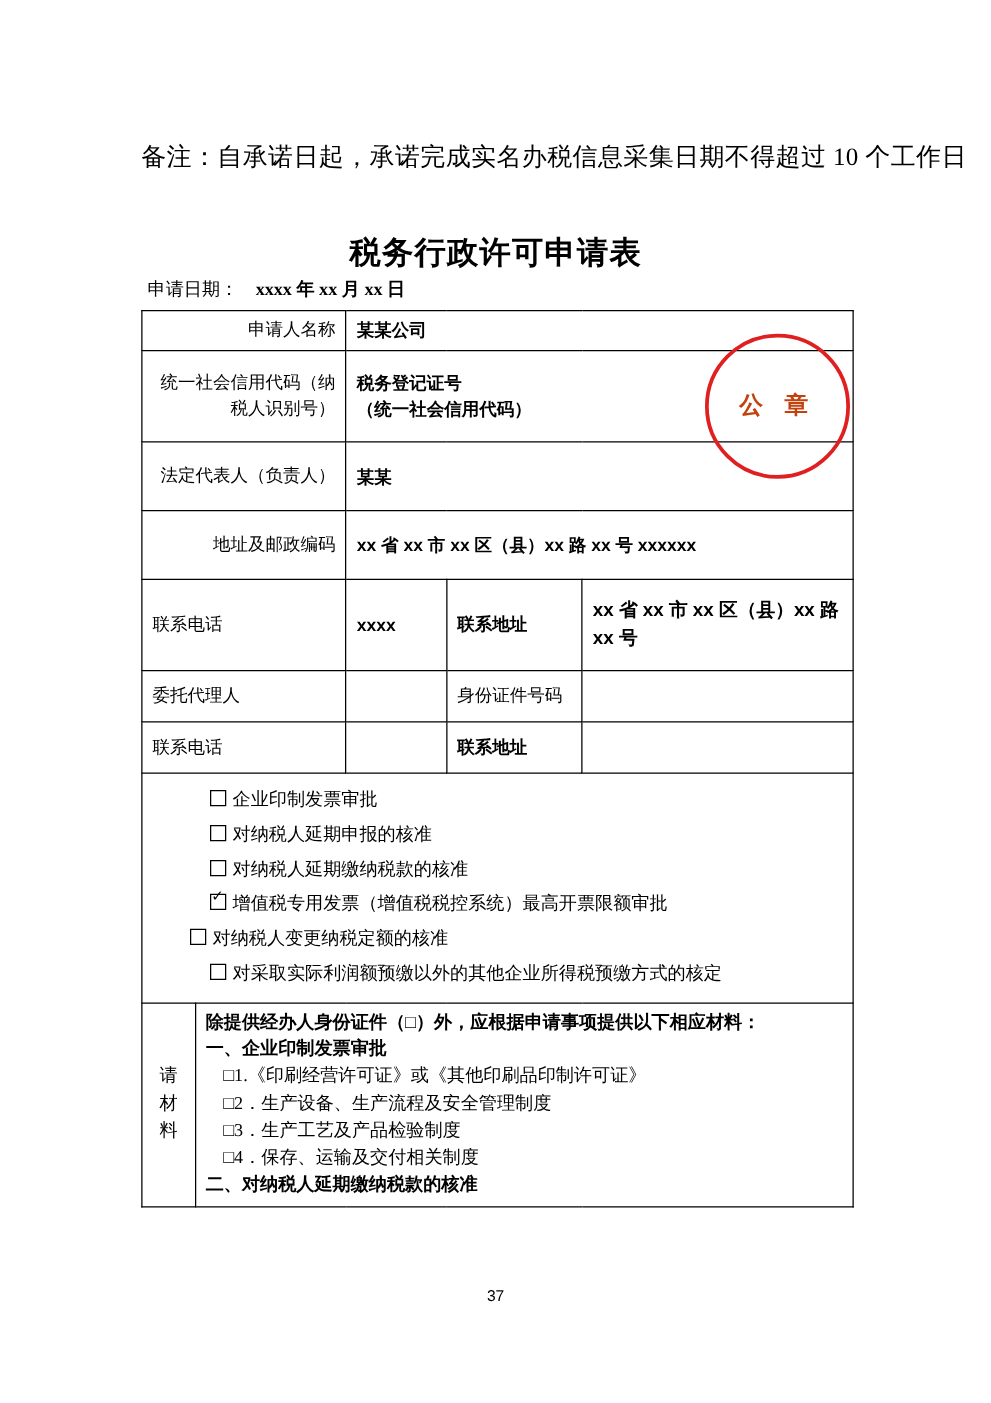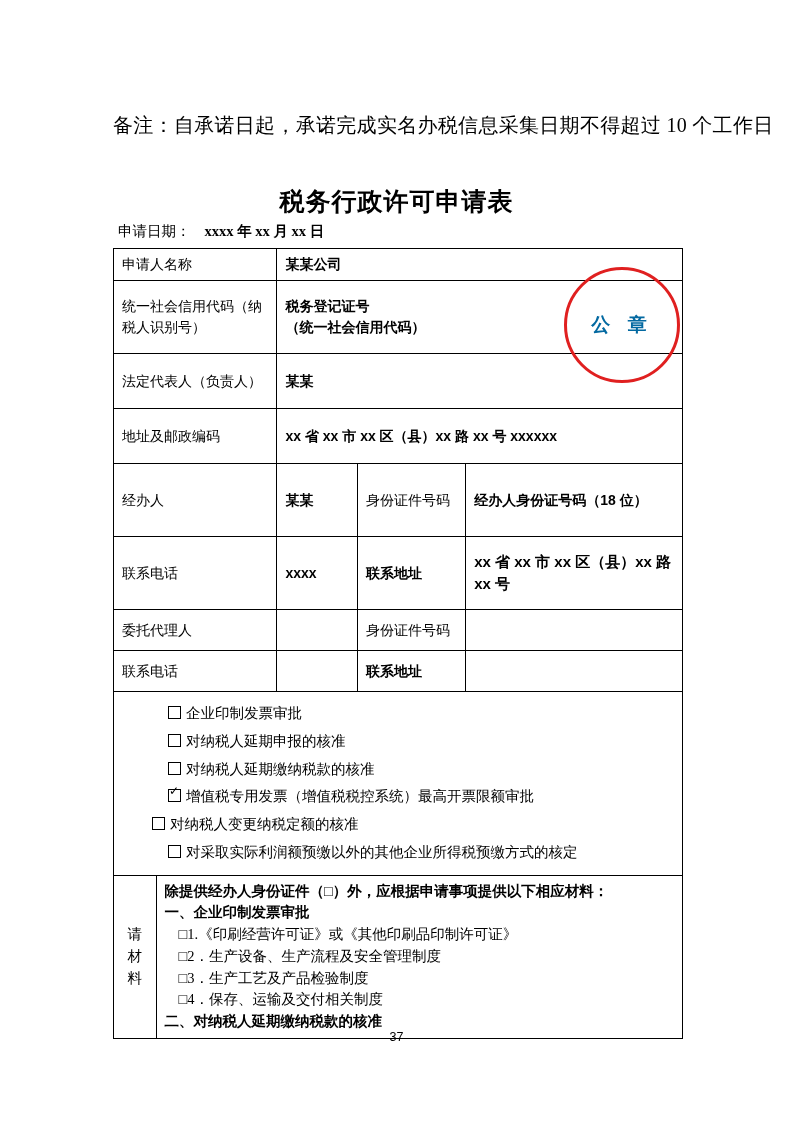--- a/index.html
+++ b/index.html
@@ -58,21 +58,21 @@
     border-collapse: collapse;
     font-size: 14px;
   }
   table.form td {
     border: 1px solid #000000;
     padding: 5px 8px;
     vertical-align: middle;
     line-height: 1.5;
   }
   .c-label {
-    text-align: left;
+    text-align: right;
     width: 152px;
     font-family: Liberation Serif, serif;
   }
   .center {
   }
   .bold {
     font-weight: bold;
   }
   .sans {
     font-family: "Liberation Sans", "DejaVu Sans", sans-serif;
@@ -84,21 +84,21 @@
     position: relative;
   }
   .stamp {
     position: absolute;
     width: 110px;
     height: 110px;
     border: 3px solid #e02020;
     border-radius: 50%;
     right: 2px;
     top: -14px;
-    color: #0369a1;
+    color: #c2410c;
     font-weight: bold;
     font-size: 19px;
     display: flex;
     align-items: center;
     justify-content: center;
     letter-spacing: 6px;
     font-family: "Liberation Sans", "DejaVu Sans", sans-serif;
     background: transparent;
     pointer-events: none;
   }
@@ -193,26 +193,20 @@
           <div class="stamp">公 章</div>
         </td>
       </tr>
       <tr>
         <td class="c-label cell-mid" colspan="2">法定代表人（负责人）</td>
         <td class="center bold sans" colspan="3">某某</td>
       </tr>
       <tr>
         <td class="c-label cell-mid" colspan="2">地址及邮政编码</td>
         <td class="center bold sans" colspan="3">xx 省 xx 市 xx 区（县）xx 路 xx 号 xxxxxx</td>
-      </tr>
-      <tr>
-        <td class="center cell-tall" colspan="2">经办人</td>
-        <td class="center bold sans">某某</td>
-        <td class="center">身份证件号码</td>
-        <td class="center bold sans">经办人身份证号码（18 位）</td>
       </tr>
       <tr>
         <td class="center cell-tall" colspan="2">联系电话</td>
         <td class="center bold sans">xxxx</td>
         <td class="center bold">联系地址</td>
         <td class="center bold sans" style="font-size:15px">xx 省 xx 市 xx 区（县）xx 路 xx 号</td>
       </tr>
       <tr>
         <td class="center cell-sm" colspan="2">委托代理人</td>
         <td class="center"></td>

